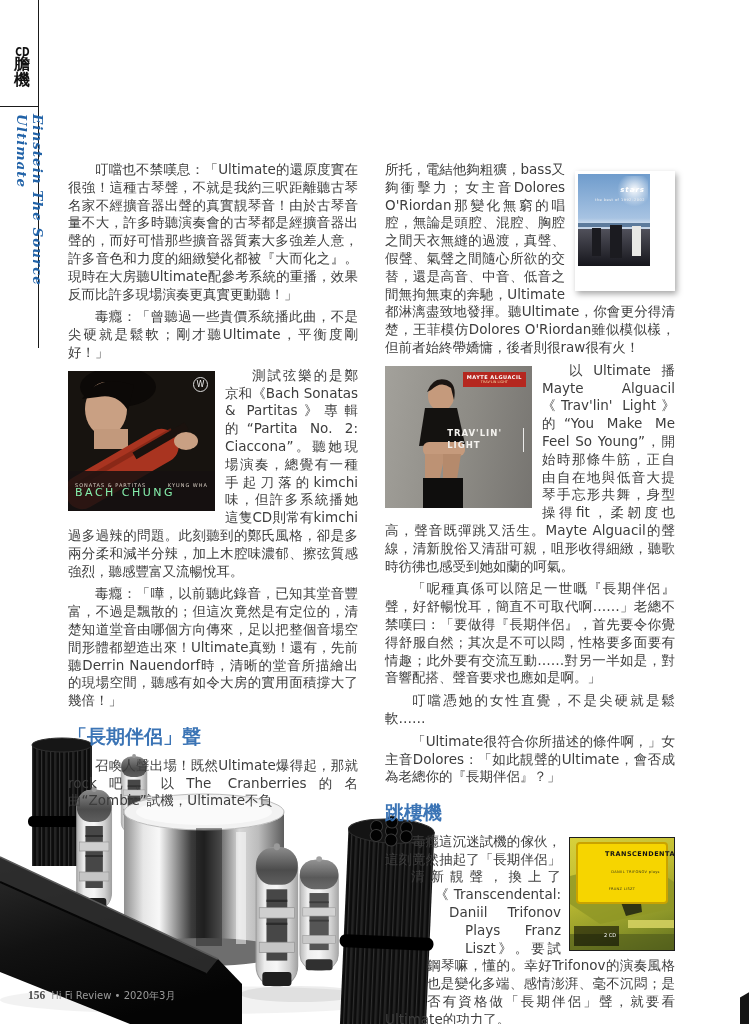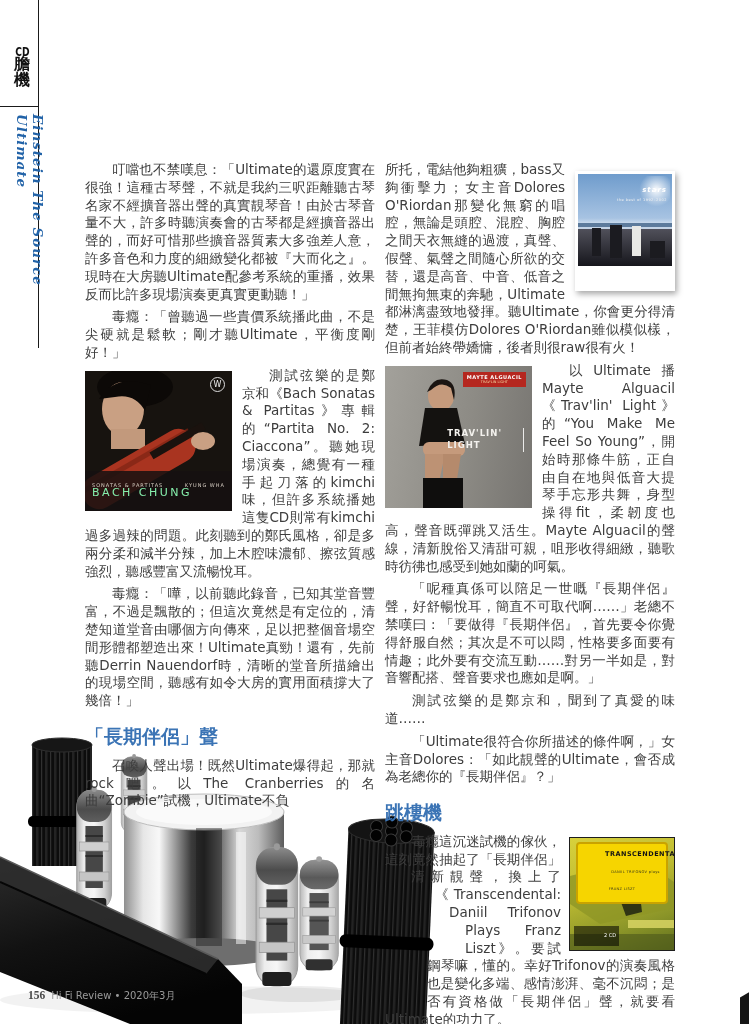--- a/index.html
+++ b/index.html
@@ -9,38 +9,38 @@
   .rule-v{position:absolute;left:38px;top:0;width:1px;height:348px;background:#1a1a1a;}
   .rule-h{position:absolute;left:0;top:106px;width:38px;height:1px;background:#1a1a1a;}
   .side-cat{position:absolute;left:11px;top:42px;writing-mode:vertical-rl;
             font-size:16px;font-weight:bold;color:#111;letter-spacing:3px;}
   .side-cat .tcu{text-combine-upright:all;font-size:13px;}
   .side-prod{position:absolute;left:14px;top:114px;writing-mode:vertical-rl;text-orientation:mixed;
              font-family:"DejaVu Serif",serif;font-style:italic;font-weight:bold;
              font-size:13.5px;color:#2263a8;letter-spacing:1px;height:240px;}
   
   .col{position:absolute;width:290px;font-size:13.5px;line-height:17.8px;text-align:justify;}
-  .col-left{left:85px;top:161px;}
+  .col-left{left:68px;top:161px;}
   .col-right{left:385px;top:161px;}
   .col p{margin:0 0 5px 0;}
   .indent{text-indent:2em;}
   .sec-head{color:#3b74b5;font-size:19px;font-weight:bold;line-height:1.2;
             margin:15px 0 9px 0;text-align:left;text-indent:0;}
   
   .album{position:relative;overflow:hidden;}
   .bach{float:left;width:147px;height:140px;margin:4px 10px 2px 0;background:#141210;}
   .bach-caption{position:absolute;left:7px;right:7px;top:106px;display:flex;
                 justify-content:space-between;font-size:5px;color:#d8cfc4;letter-spacing:1px;}
   .bach-title{position:absolute;left:7px;top:113px;font-size:11px;font-weight:normal;
               color:#86efac;letter-spacing:2.5px;}
   .warner-logo{position:absolute;right:7px;top:6px;width:13px;height:13px;border:1px solid #ddd;
                border-radius:50%;color:#eee;font-size:8px;line-height:13px;text-align:center;}
   .cran{float:right;width:94px;height:114px;margin:10px 0 6px 10px;background:#fff;
         box-shadow:2px 3px 6px rgba(0,0,0,.35);padding:3px;box-sizing:content-box;}
-  .cran-img{position:relative;width:94px;height:92px;overflow:hidden;
+  .cran-img{position:relative;width:72px;height:92px;overflow:hidden;
             background:linear-gradient(#6f9ccc 0%,#a7c3e2 48%,#d9e4f0 56%,#c5d4e6 58%);}
   .cran-sea{position:absolute;left:0;right:0;top:53%;height:5%;background:#5d7b9c;}
   .cran-road{position:absolute;left:0;right:0;bottom:0;height:40%;
              background:linear-gradient(#50505a,#16161c);}
   .cran-fig{position:absolute;bottom:10px;background:#1b1b20;}
   .cran-fig.w{background:#e9e9e6;}
   .cran-burst{position:absolute;right:2px;top:2px;width:34px;height:30px;
               background:radial-gradient(circle at 60% 45%,rgba(255,255,255,.95),rgba(255,255,255,0) 65%);}
   .cran-title{position:absolute;right:5px;top:8px;color:#fff;font-size:7px;font-style:italic;
               font-weight:bold;letter-spacing:1px;}
@@ -149,21 +149,21 @@
         <div class="b1">MAYTE ALGUACIL</div>
         <div class="b2">TRAV'LIN LIGHT</div>
       </div>
       <div class="mayte-title">
         <div>TRAV'LIN'</div>
         <div>LIGHT</div>
       </div>
     </div>
     <p class="indent">以Ultimate播Mayte Alguacil《Trav'lin' Light》的“You Make Me Feel So Young”，開始時那條牛筋，正自由自在地與低音大提琴手忘形共舞，身型操得fit，柔韌度也高，聲音既彈跳又活生。Mayte Alguacil的聲線，清新脫俗又清甜可親，咀形收得細緻，聽歌時彷彿也感受到她如蘭的呵氣。</p>
     <p class="indent">「呢種真係可以陪足一世嘅『長期伴侶』聲，好舒暢悅耳，簡直不可取代啊……」老總不禁嘆曰：「要做得『長期伴侶』，首先要令你覺得舒服自然；其次是不可以悶，性格要多面要有情趣；此外要有交流互動……對另一半如是，對音響配搭、聲音要求也應如是啊。」</p>
-    <p class="indent">測試弦樂的是鄭京和，聞到了真愛的味道……</p>
+    <p class="indent">叮噹憑她的女性直覺，不是尖硬就是鬆軟……</p>
     <p class="indent">「Ultimate很符合你所描述的條件啊，」女主音Dolores：「如此靚聲的Ultimate，會否成為老總你的『長期伴侶』？」</p>
 
     <div class="sec-head">跳樓機</div>
 
     <div class="p7wrap">
       <div class="album trans">
         <svg width="104" height="112" viewBox="0 0 104 112" style="position:absolute;left:0;top:0;">
           <path d="M0,38 L70,20 L104,44 L104,70 L30,86 L0,66 Z" fill="#8f9626" opacity=".8"></path>
           <path d="M50,38 Q62,30 68,40 L72,74 L56,78 L48,56 Z" fill="#2f3414"></path>
           <ellipse cx="62" cy="32" rx="7" ry="8" fill="#3a3f18"></ellipse>

